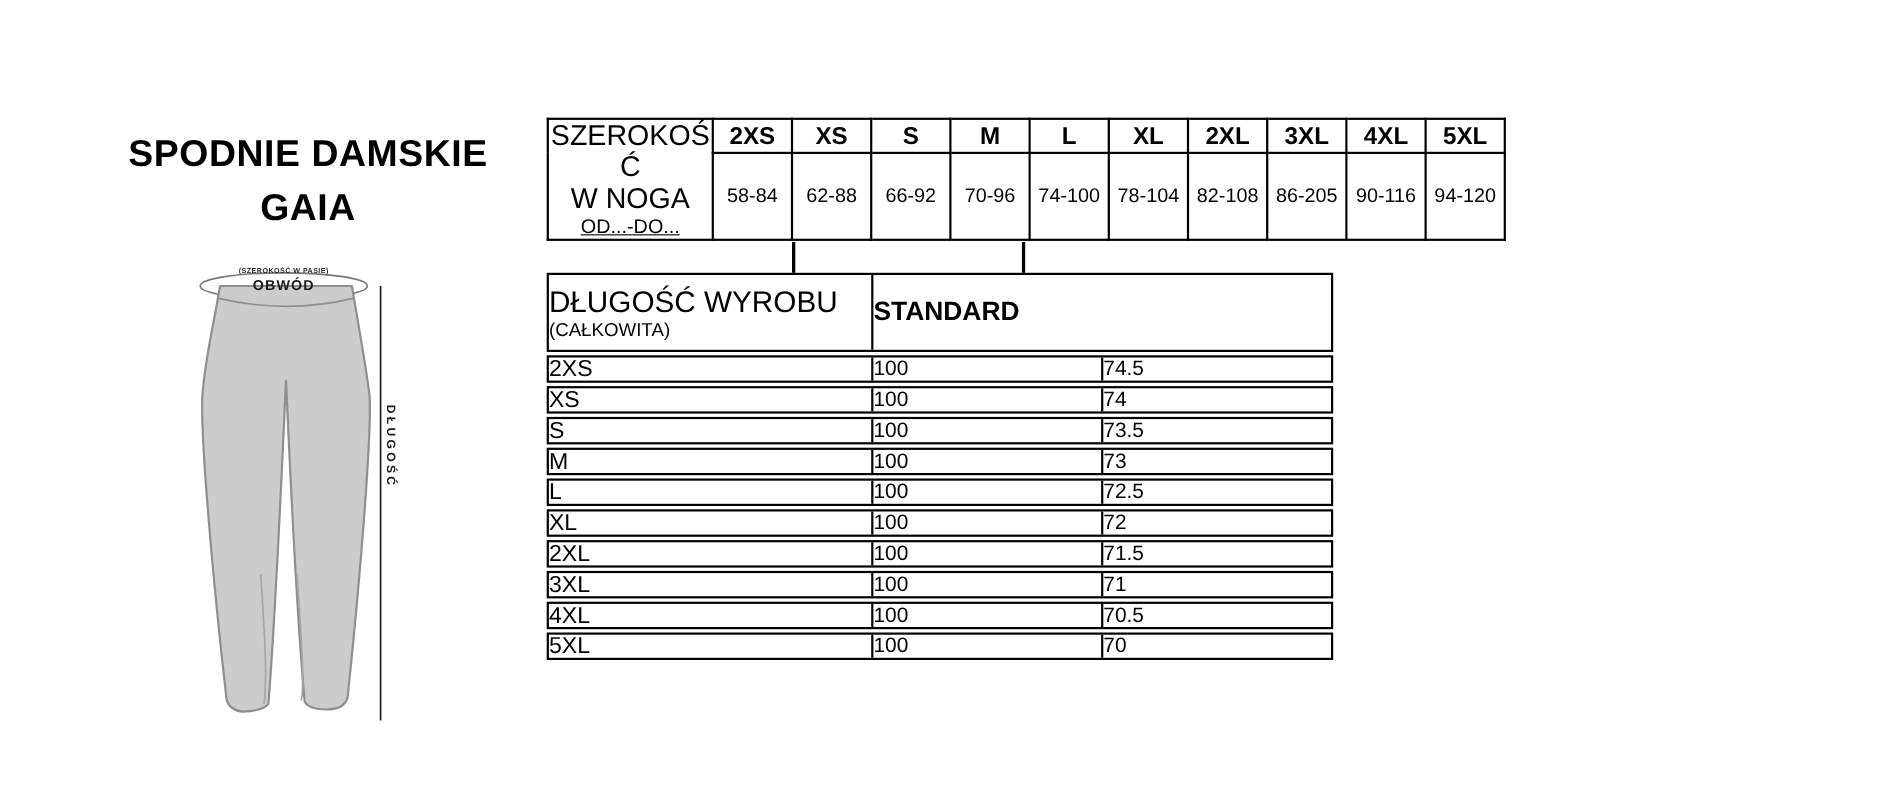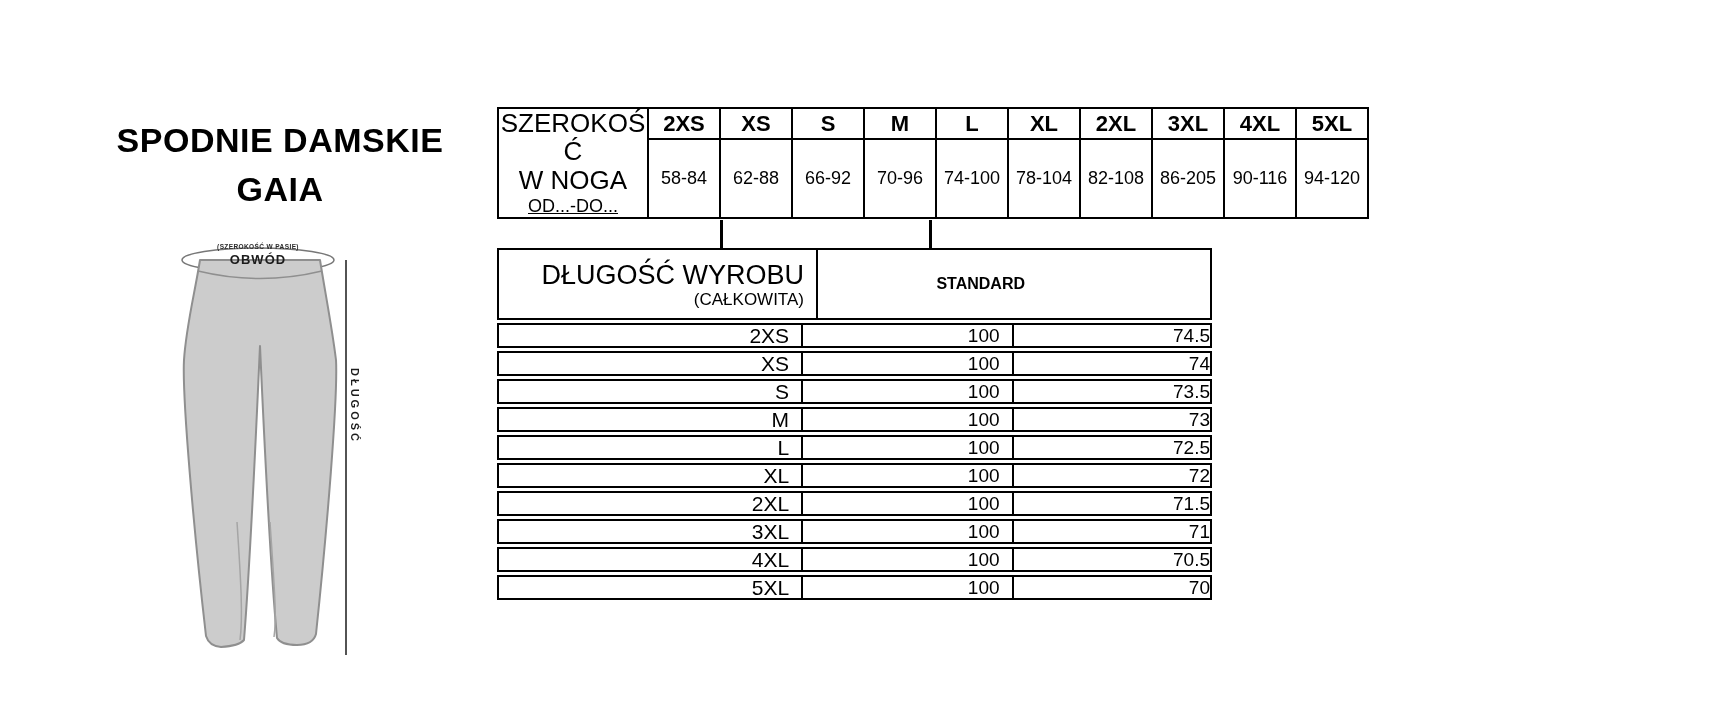--- a/index.html
+++ b/index.html
@@ -55,28 +55,28 @@
   
   .t2{position:absolute;left:497px;top:248px;width:715px;}
   .t2-header,.t2-row{
     display:flex;border:2px solid #000;background:#fff;box-sizing:border-box;
   }
   .t2-header{height:72px;margin-bottom:3px;}
   .t2-row{height:25px;margin-bottom:3px;}
   .t2-row:last-child{margin-bottom:0;}
   .t2 .c1,.t2 .c2,.t2 .c3{
     box-sizing:border-box;display:flex;flex-direction:column;
-    align-items:flex-end;justify-content:center;text-align:center;margin-left:12px;
+    align-items:flex-start;justify-content:center;text-align:center;
   }
   .t2 .c1{width:293px;}
   .t2 .c2{width:209px;border-left:2px solid #000;}
   .t2 .c3{width:209px;border-left:2px solid #000;}
   .t2-h1{font-size:27px;line-height:30px;}
   .t2-h1b{font-size:17px;line-height:19px;}
-  .t2-h2,.t2-h3{font-weight:bold;font-size:16px;white-space:nowrap;}
+  .t2-h2,.t2-h3{font-weight:bold;font-size:24px;white-space:nowrap;}
   .t2-h3{font-size:21px;letter-spacing:-.3px;}
   .t2-row .c1{font-size:21px;line-height:21px;}
   .t2-row .c2,.t2-row .c3{font-size:19px;line-height:19px;}
 </style>
 </head>
 <body>
 
 <div class="page">
 
   <div class="title">

